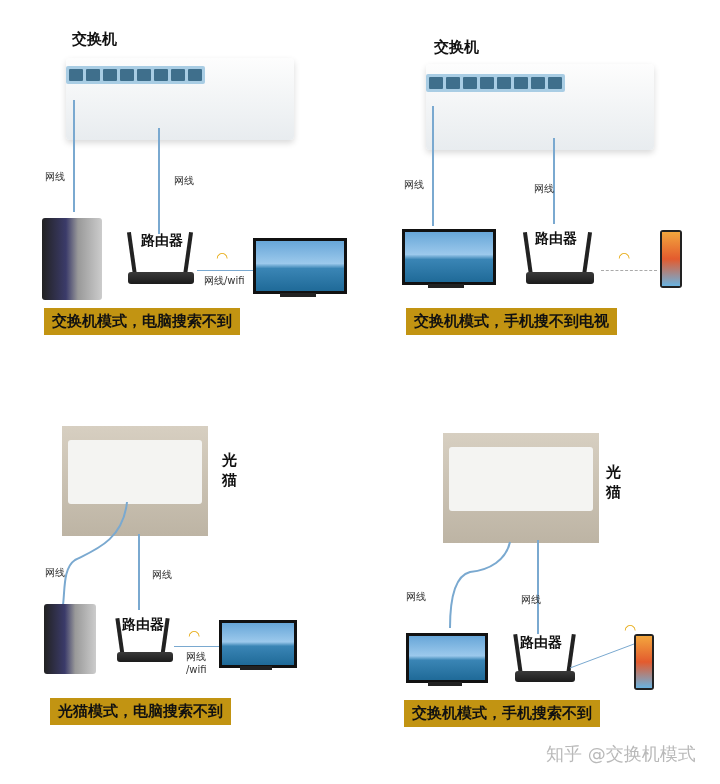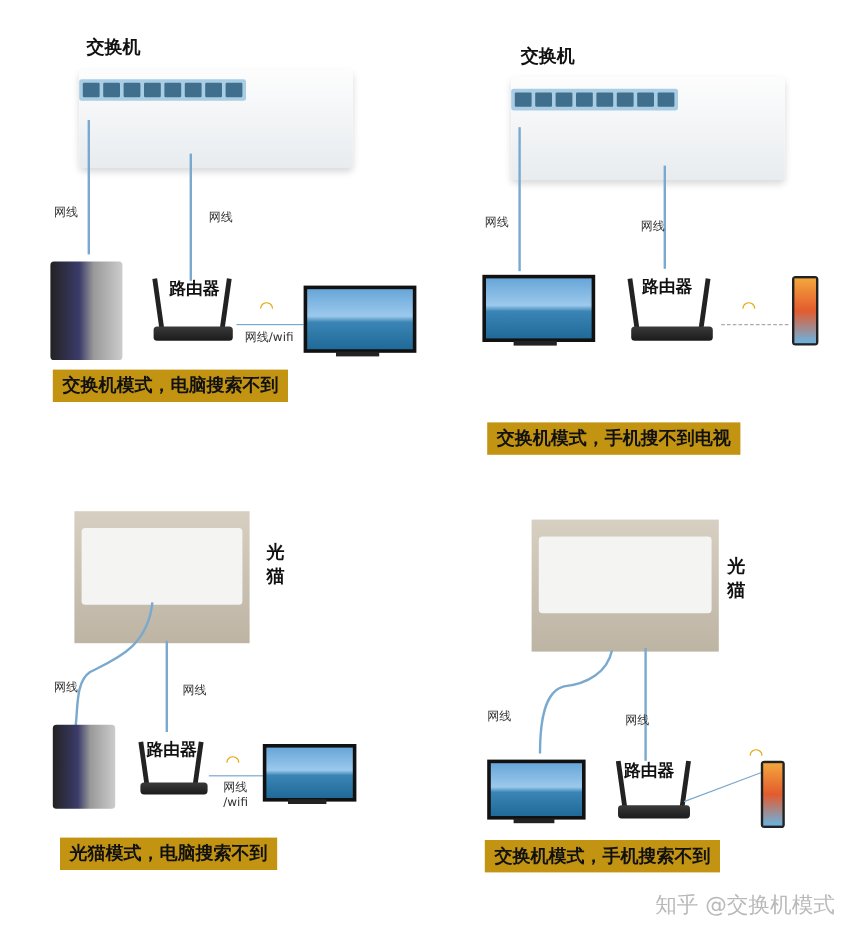--- a/index.html
+++ b/index.html
@@ -85,21 +85,21 @@
   <div class="tv-stand" style="left:428px;top:284px;width:36px;"></div>
   <div class="router-ant" style="left:526px;top:232px;transform:rotate(-8deg);"></div>
   <div class="router-ant" style="left:585px;top:232px;transform:rotate(8deg);"></div>
   <div class="router-body" style="left:526px;top:272px;width:68px;height:12px;"></div>
   <div class="abs title" style="left:535px;top:230px;font-size:14px;">路由器</div>
   <div class="wifi" style="left:618px;top:250px;">◠</div>
   <div class="abs" style="left:601px;top:270px;width:56px;border-top:1px dashed #aaa;"></div>
   <div class="phone" style="left:660px;top:230px;width:18px;height:54px;">
       <div class="phone-screen"></div>
     </div>
-  <div class="abs caption" style="left:406px;top:308px;margin-top:44px;">交换机模式，手机搜不到电视</div>
+  <div class="abs caption" style="left:406px;top:308px;">交换机模式，手机搜不到电视</div>
 </div>
 
 <div>
   <div class="modem-photo" style="left:62px;top:426px;width:146px;height:110px;">
     <div class="modem-box" style="left:6px;top:14px;width:134px;height:64px;"></div>
   </div>
   <div class="abs title" style="left:222px;top:450px;line-height:20px;">
     <div>光</div>
     <div>猫</div>
   </div>

